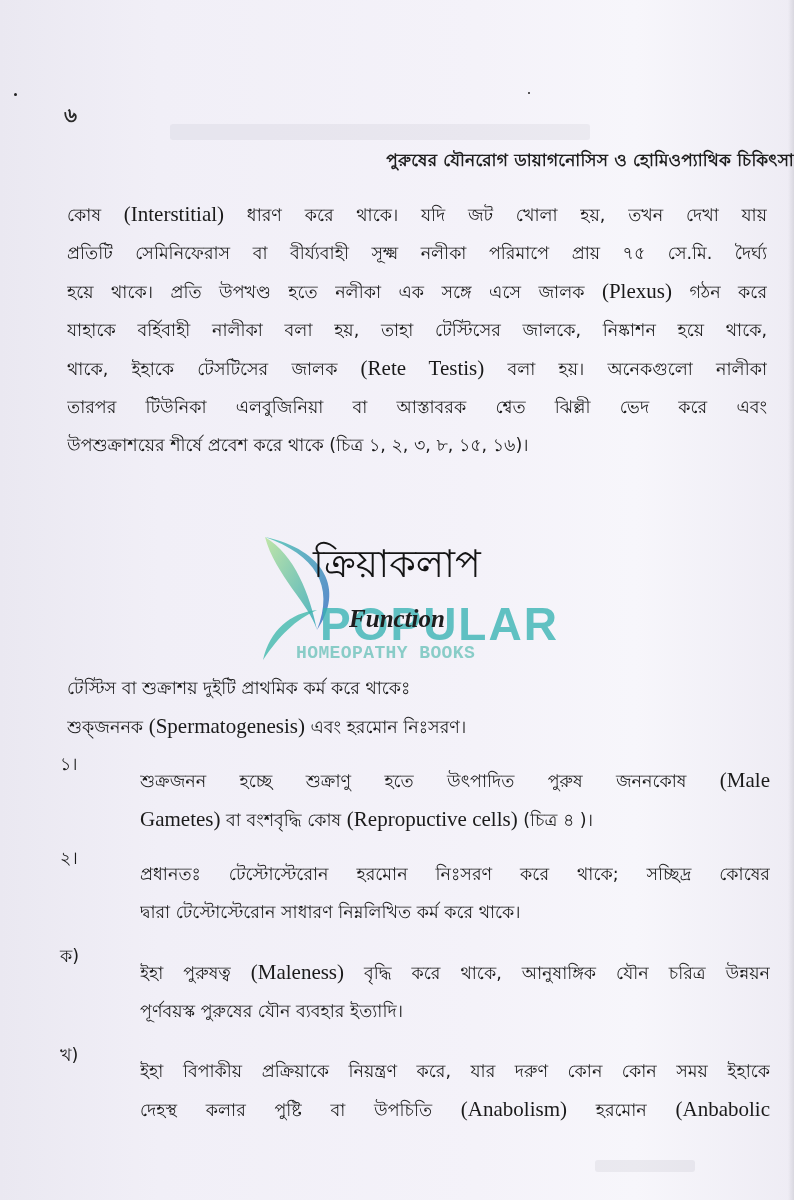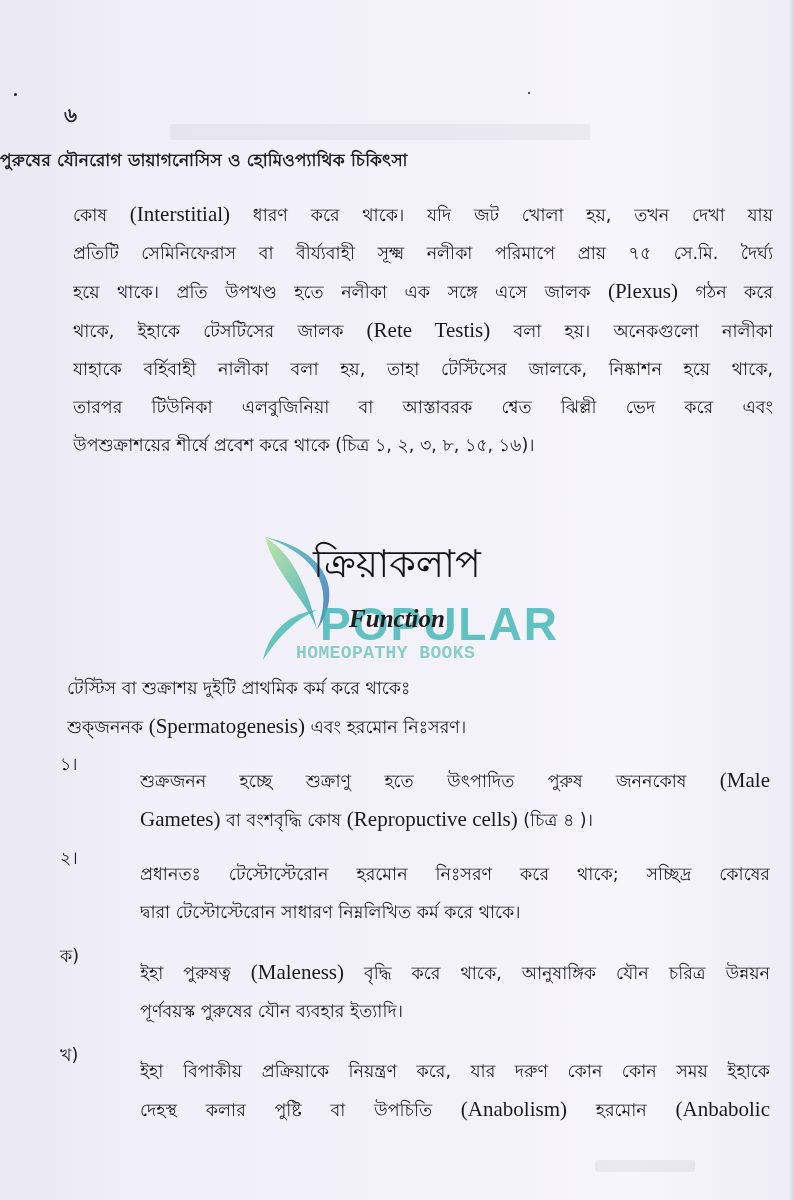--- a/index.html
+++ b/index.html
@@ -12,21 +12,21 @@
     }
     .page {
       position: absolute; left: 0; top: 0; width: 794px; height: 1200px;
       background: linear-gradient(90deg, #eae8f1 0%, #f1eff7 20%, #f4f2f9 60%, #f7f6fb 80%, #eeecf4 100%);
     }
     .speck { position: absolute; width: 3px; height: 3px; border-radius: 50%; background: #222; }
     .page-number {
       position: absolute; left: 64px; top: 100px; font-size: 20px; font-weight: bold; color: #2a2a2a;
     }
     .running-head {
-      position: absolute; left: 0; right: 0; top: 147px; text-align: left;
+      position: absolute; left: 0; right: 0; top: 147px; text-align: right;
       font-size: 17px; font-weight: bold; color: #1e1e1e; letter-spacing: 0.2px;
     }
     .ghost {
       position: absolute; left: 170px; width: 420px; height: 16px; border-radius: 3px;
       background: rgba(160,158,170,0.12);
     }
     .body-text { position: absolute; left: 67px; width: 700px; font-size: 17.5px; line-height: 38px; color: #1a1a1a; }
     .line { display: block; white-space: nowrap; overflow: hidden; text-align: justify; text-align-last: justify; }
     .line.last { text-align-last: left; }
     .en { font-family: "Liberation Serif", serif; font-size: 21px; }
@@ -63,26 +63,26 @@
 <div class="page">
   <div class="edge-shadow"></div>
   <div class="speck" style="left:14px;top:93px;"></div>
   <div class="speck" style="left:528px;top:92px;width:2px;height:2px;"></div>
 
   <div class="page-number">৬</div>
 
   <div class="ghost" style="top:124px;"></div>
   <div class="running-head">পুরুষের যৌনরোগ ডায়াগনোসিস ও হোমিওপ্যাথিক চিকিৎসা</div>
 
-  <div class="body-text" style="top:195px;margin-left:6px;">
+  <div class="body-text" style="top:195px;">
     <span class="line"><span>কোষ </span><span class="en">(Interstitial)</span><span> ধারণ করে থাকে। যদি জট খোলা হয়, তখন দেখা যায়</span></span>
     <span class="line"><span>প্রতিটি সেমিনিফেরাস  বা বীর্য্যবাহী সূক্ষ্ম নলীকা পরিমাপে প্রায় ৭৫ সে.মি. দৈর্ঘ্য</span></span>
     <span class="line"><span>হয়ে থাকে। প্রতি উপখণ্ড হতে নলীকা এক সঙ্গে এসে জালক </span><span class="en">(Plexus)</span><span>  গঠন করে</span></span>
+    <span class="line"><span>যাহাকে বর্হিবাহী নালীকা বলা হয়, তাহা টেস্টিসের জালকে, নিষ্কাশন হয়ে থাকে,</span></span>
     <span class="line"><span>থাকে, ইহাকে টেসটিসের জালক </span><span class="en">(Rete Testis)</span><span>  বলা হয়। অনেকগুলো নালীকা</span></span>
-    <span class="line"><span>যাহাকে বর্হিবাহী নালীকা বলা হয়, তাহা টেস্টিসের জালকে, নিষ্কাশন হয়ে থাকে,</span></span>
     <span class="line"><span>তারপর টিউনিকা এলবুজিনিয়া বা আস্তাবরক শ্বেত ঝিল্লী ভেদ করে এবং</span></span>
     <span class="line last"><span>উপশুক্রাশয়ের শীর্ষে প্রবেশ করে থাকে (চিত্র ১, ২, ৩, ৮, ১৫, ১৬)।</span></span>
   </div>
 
   <svg class="logo" viewBox="0 0 300 130">
     <defs>
       <linearGradient id="lg1" x1="0" y1="0" x2="1" y2="1">
         <stop offset="0" stop-color="#b7e39a" stop-opacity="0.85"></stop>
         <stop offset="1" stop-color="#2fa7b8" stop-opacity="0.85"></stop>
       </linearGradient>

